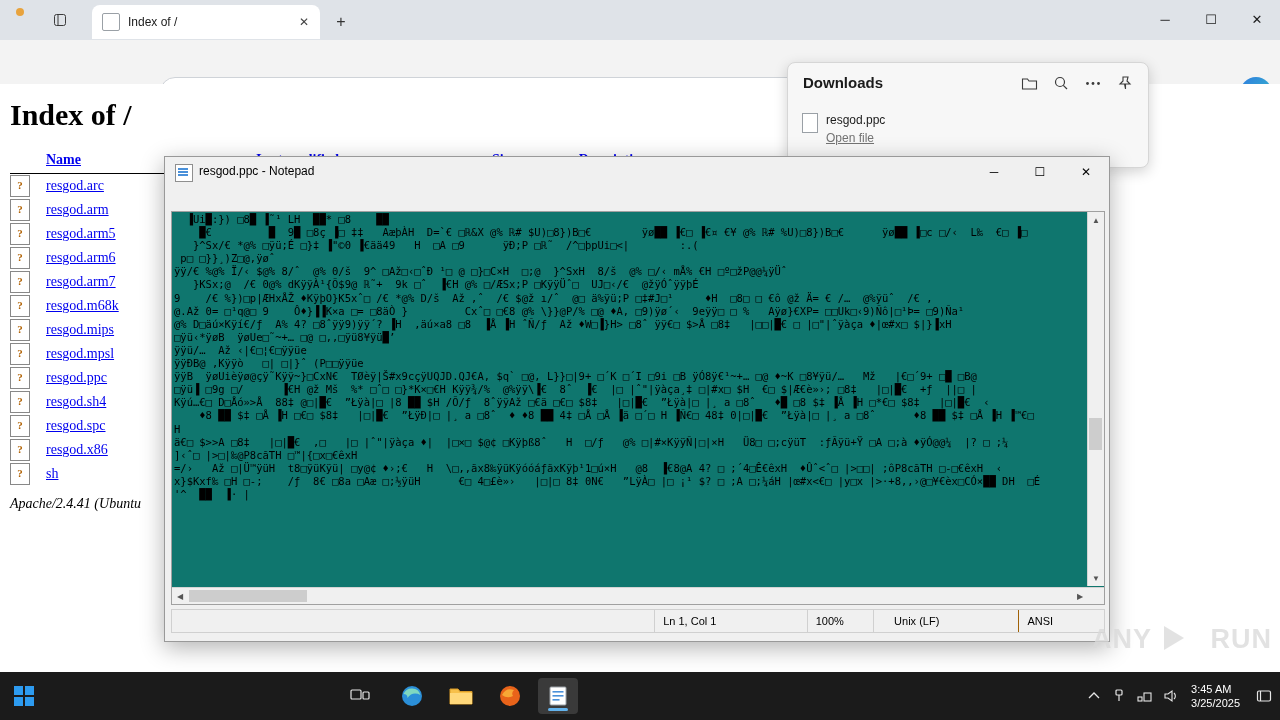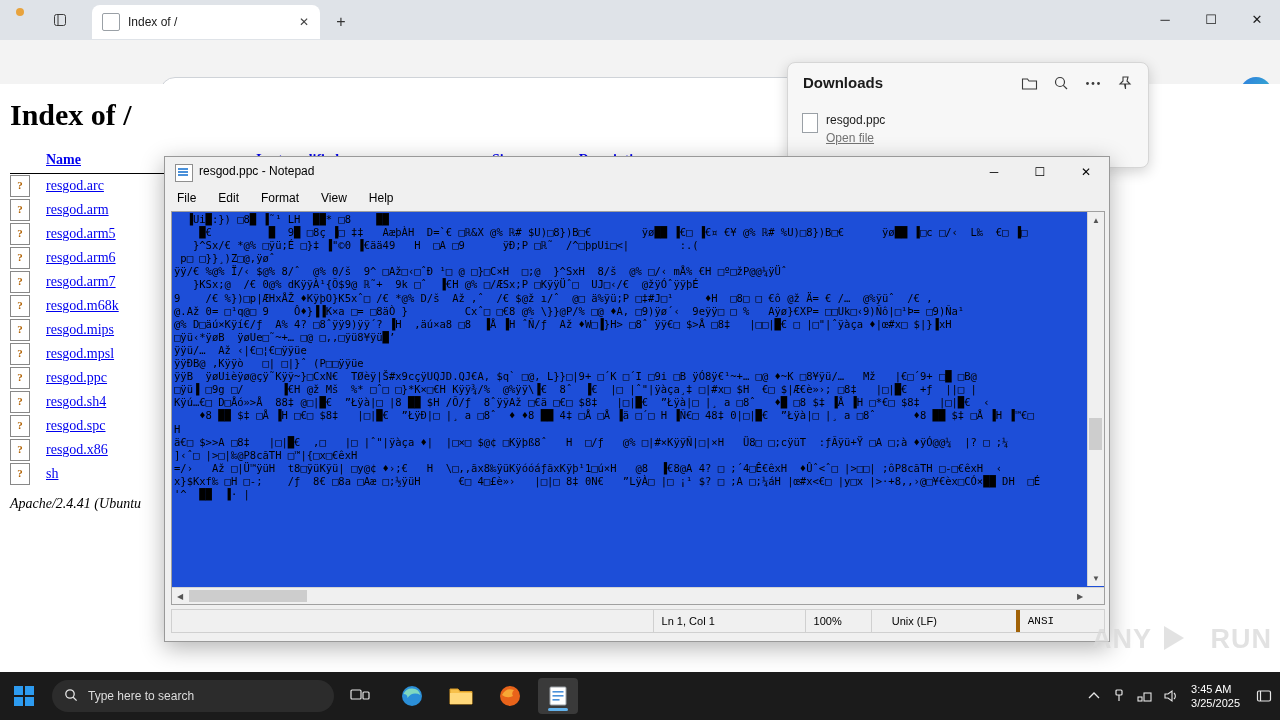--- a/index.html
+++ b/index.html
@@ -60,37 +60,37 @@
   
   .np{position:absolute;left:164px;top:156px;width:944px;height:484px;background:#f0f0f0;border:1px solid #999;box-shadow:0 6px 22px rgba(0,0,0,.30);}
   .np-title{position:relative;height:30px;background:#f0f0f0;}
   .np-ico{position:absolute;left:10px;top:7px;width:16px;height:16px;background:#fff;border:1px solid #8f8f8f;}
   .np-ico:after{content:"";position:absolute;left:2px;top:3px;width:10px;height:2px;background:#4a90d9;box-shadow:0 3px 0 #4a90d9,0 6px 0 #4a90d9;}
   .np-name{position:absolute;left:34px;top:7px;font-size:12px;color:#000;}
   .np-btns{position:absolute;right:0;top:0;display:flex;}
   .np-btn{width:46px;height:30px;display:flex;align-items:center;justify-content:center;font-size:12px;color:#000;}
   .np-menu{position:relative;height:22px;background:#f0f0f0;padding-left:8px;display:flex;align-items:center;gap:14px;font-size:12px;color:#000;}
   .np-menu span{padding:1px 4px;}
-  .np-body{position:absolute;left:6px;top:54px;width:932px;height:392px;background:#1d4ed8;border:1px solid #a0a0a0;overflow:hidden;}
+  .np-body{position:absolute;left:6px;top:54px;width:932px;height:392px;background:#0f766e;border:1px solid #a0a0a0;overflow:hidden;}
   .np-text{position:absolute;left:2px;top:1px;width:912px;height:370px;overflow:hidden;
            font-family:"DejaVu Sans Mono","Liberation Mono",monospace;font-size:10.5px;line-height:13.1px;
            white-space:pre;color:#000;}
   .np-vscroll{position:absolute;right:0;top:0;width:16px;height:374px;background:#f0f0f0;border-left:1px solid #d4d4d4;}
   .np-vthumb{position:absolute;left:1px;top:206px;width:13px;height:32px;background:#cdcdcd;}
   .np-varrow{position:absolute;left:0;width:16px;height:16px;display:flex;align-items:center;justify-content:center;font-size:8px;color:#555;}
   .np-hscroll{position:absolute;left:0;bottom:0;width:932px;height:16px;background:#f0f0f0;border-top:1px solid #d4d4d4;}
   .np-hthumb{position:absolute;left:17px;top:2px;width:118px;height:12px;background:#cdcdcd;}
   .np-harrow{position:absolute;top:0;width:16px;height:16px;display:flex;align-items:center;justify-content:center;font-size:8px;color:#555;}
   .np-status{position:absolute;left:6px;bottom:8px;width:932px;height:22px;background:#f0f0f0;border:1px solid #d0d0d0;display:flex;align-items:center;font-size:11px;color:#000;}
   .np-status div{height:22px;display:flex;align-items:center;}
   .st1{width:504px;}
   .st2{width:150px;padding-left:8px;border-left:1px solid #d0d0d0;}
   .st3{width:60px;padding-left:8px;border-left:1px solid #d0d0d0;}
   .st4{width:130px;padding-left:20px;border-left:1px solid #d0d0d0;}
-  .st5{width:80px;padding-left:8px;border-left:4px solid #a16207;font-family:Liberation Mono, monospace;}
+  .st5{width:80px;padding-left:8px;border-left:1px solid #a16207;}
 
   
   .wm{position:absolute;right:8px;bottom:56px;width:180px;height:46px;opacity:.75;}
   .wm .anyt{position:absolute;left:0;top:6px;font-family:"Liberation Sans",sans-serif;font-size:27px;font-weight:bold;color:#d9d9d9;letter-spacing:1px;}
   .wm .runt{position:absolute;right:0;top:6px;font-size:27px;font-weight:bold;color:#d9d9d9;letter-spacing:1px;}
   .wm .tri{position:absolute;left:72px;top:8px;width:0;height:0;border-left:20px solid #d9d9d9;border-top:12px solid transparent;border-bottom:12px solid transparent;}
 
   
   .taskbar{position:absolute;left:0;top:672px;width:1280px;height:48px;background:#1b1b1b;}
   .startbtn{position:absolute;left:0;top:0;width:48px;height:48px;display:flex;align-items:center;justify-content:center;}
@@ -384,27 +384,20 @@
   <div class="np">
     <div class="np-title">
       <div class="np-ico"></div>
       <div class="np-name">resgod.ppc - Notepad</div>
       <div class="np-btns">
         <div class="np-btn">─</div>
         <div class="np-btn">☐</div>
         <div class="np-btn x">✕</div>
       </div>
     </div>
-    <div class="np-menu">
-      <span>File</span>
-      <span>Edit</span>
-      <span>Format</span>
-      <span>View</span>
-      <span>Help</span>
-    </div>
 
     <div class="np-body">
       <div class="np-text">  ▐Ui█:}) □8█ ▐˜¹ LH  ██* □8    ██
     █€         █  9█ □8ç ▐□ ‡‡   AæþÀH  D=`€ □ℝ&amp;X @% ℝ# $U)□8})B□€        ÿø██ ▐€□ ▐€¤ €¥ @% ℝ# %U)□8})B□€      ÿø██ ▐□c □/‹  L‰  €□ ▐□
    }^Sx/€ *@% □ÿü;É □}‡ ▐"©0 ▐€ää49   H  □A □9      ÿÐ;P □ℝ˜  /^□þpUi□&lt;|        :.(
  p□ □}}¸)Z□@,ÿøˆ
 ÿÿ/€ %@% Ï/‹ $@% 8/ˆ  @% 0/š  9^ □Až□‹□ˆÐ ¹□ @ □}□C×H  □;@  }^SxH  8/š  @% □/‹ mÅ% €H □º□žP@@¼ÿÜˆ
    }KSx;@  /€ 0@% dKÿÿÀ¹{Õ$9@ ℝ˜+  9k □ˆ  ▐€H @% □/ÆSx;P □KÿÿÜˆ□  UJ□‹/€  @žÿÓˆÿÿþÉ
 9    /€ %})□p|ÆHxÅŽ ♦KÿþO}K5xˆ□ /€ *@% D/š  Až ,ˆ  /€ $@ž ı/ˆ  @□ ä%ÿü;P □‡#J□¹     ♦H  □8□ □ €ô @ž Ä= € /…  @%ÿüˆ  /€ ,
 @.Až 0= □¹q@□ 9    Ô♦}▐▐K×a □= □8äÒ }         Cxˆ□ □€8 @% \}}@P/% □@ ♦A, □9)ÿø´‹  9eÿÿ□ □ %   Aÿø}€XP= □□Uk□‹9)Ñô|□¹Þ= □9)Ña¹
@@ -454,29 +447,20 @@
   <div class="taskbar">
     <div class="startbtn">
       <div class="winlogo">
           <i></i>
           <i></i>
           <i></i>
           <i></i>
         </div>
     </div>
 
-    <div class="searchbox">
-      <span class="mag">
-        <svg width="14" height="14" viewBox="0 0 14 14">
-            <circle cx="6" cy="6" r="4.2" fill="none" stroke="#e6e6e6" stroke-width="1.3"></circle>
-            <line x1="9.2" y1="9.2" x2="12.6" y2="12.6" stroke="#e6e6e6" stroke-width="1.3"></line>
-          </svg>
-      </span>
-      <span class="ph">Type here to search</span>
-    </div>
 
     <div class="tbicon" style="left:340px">
       <svg width="20" height="18" viewBox="0 0 20 18">
           <rect x="1" y="3" width="10" height="9" rx="1" fill="none" stroke="#e6e6e6" stroke-width="1.2"></rect>
           <rect x="13" y="5" width="6" height="7" rx="1" fill="none" stroke="#e6e6e6" stroke-width="1.2"></rect>
         </svg>
     </div>
 
     <div class="tbicon" style="left:392px">
       <svg width="26" height="26" viewBox="0 0 26 26">

